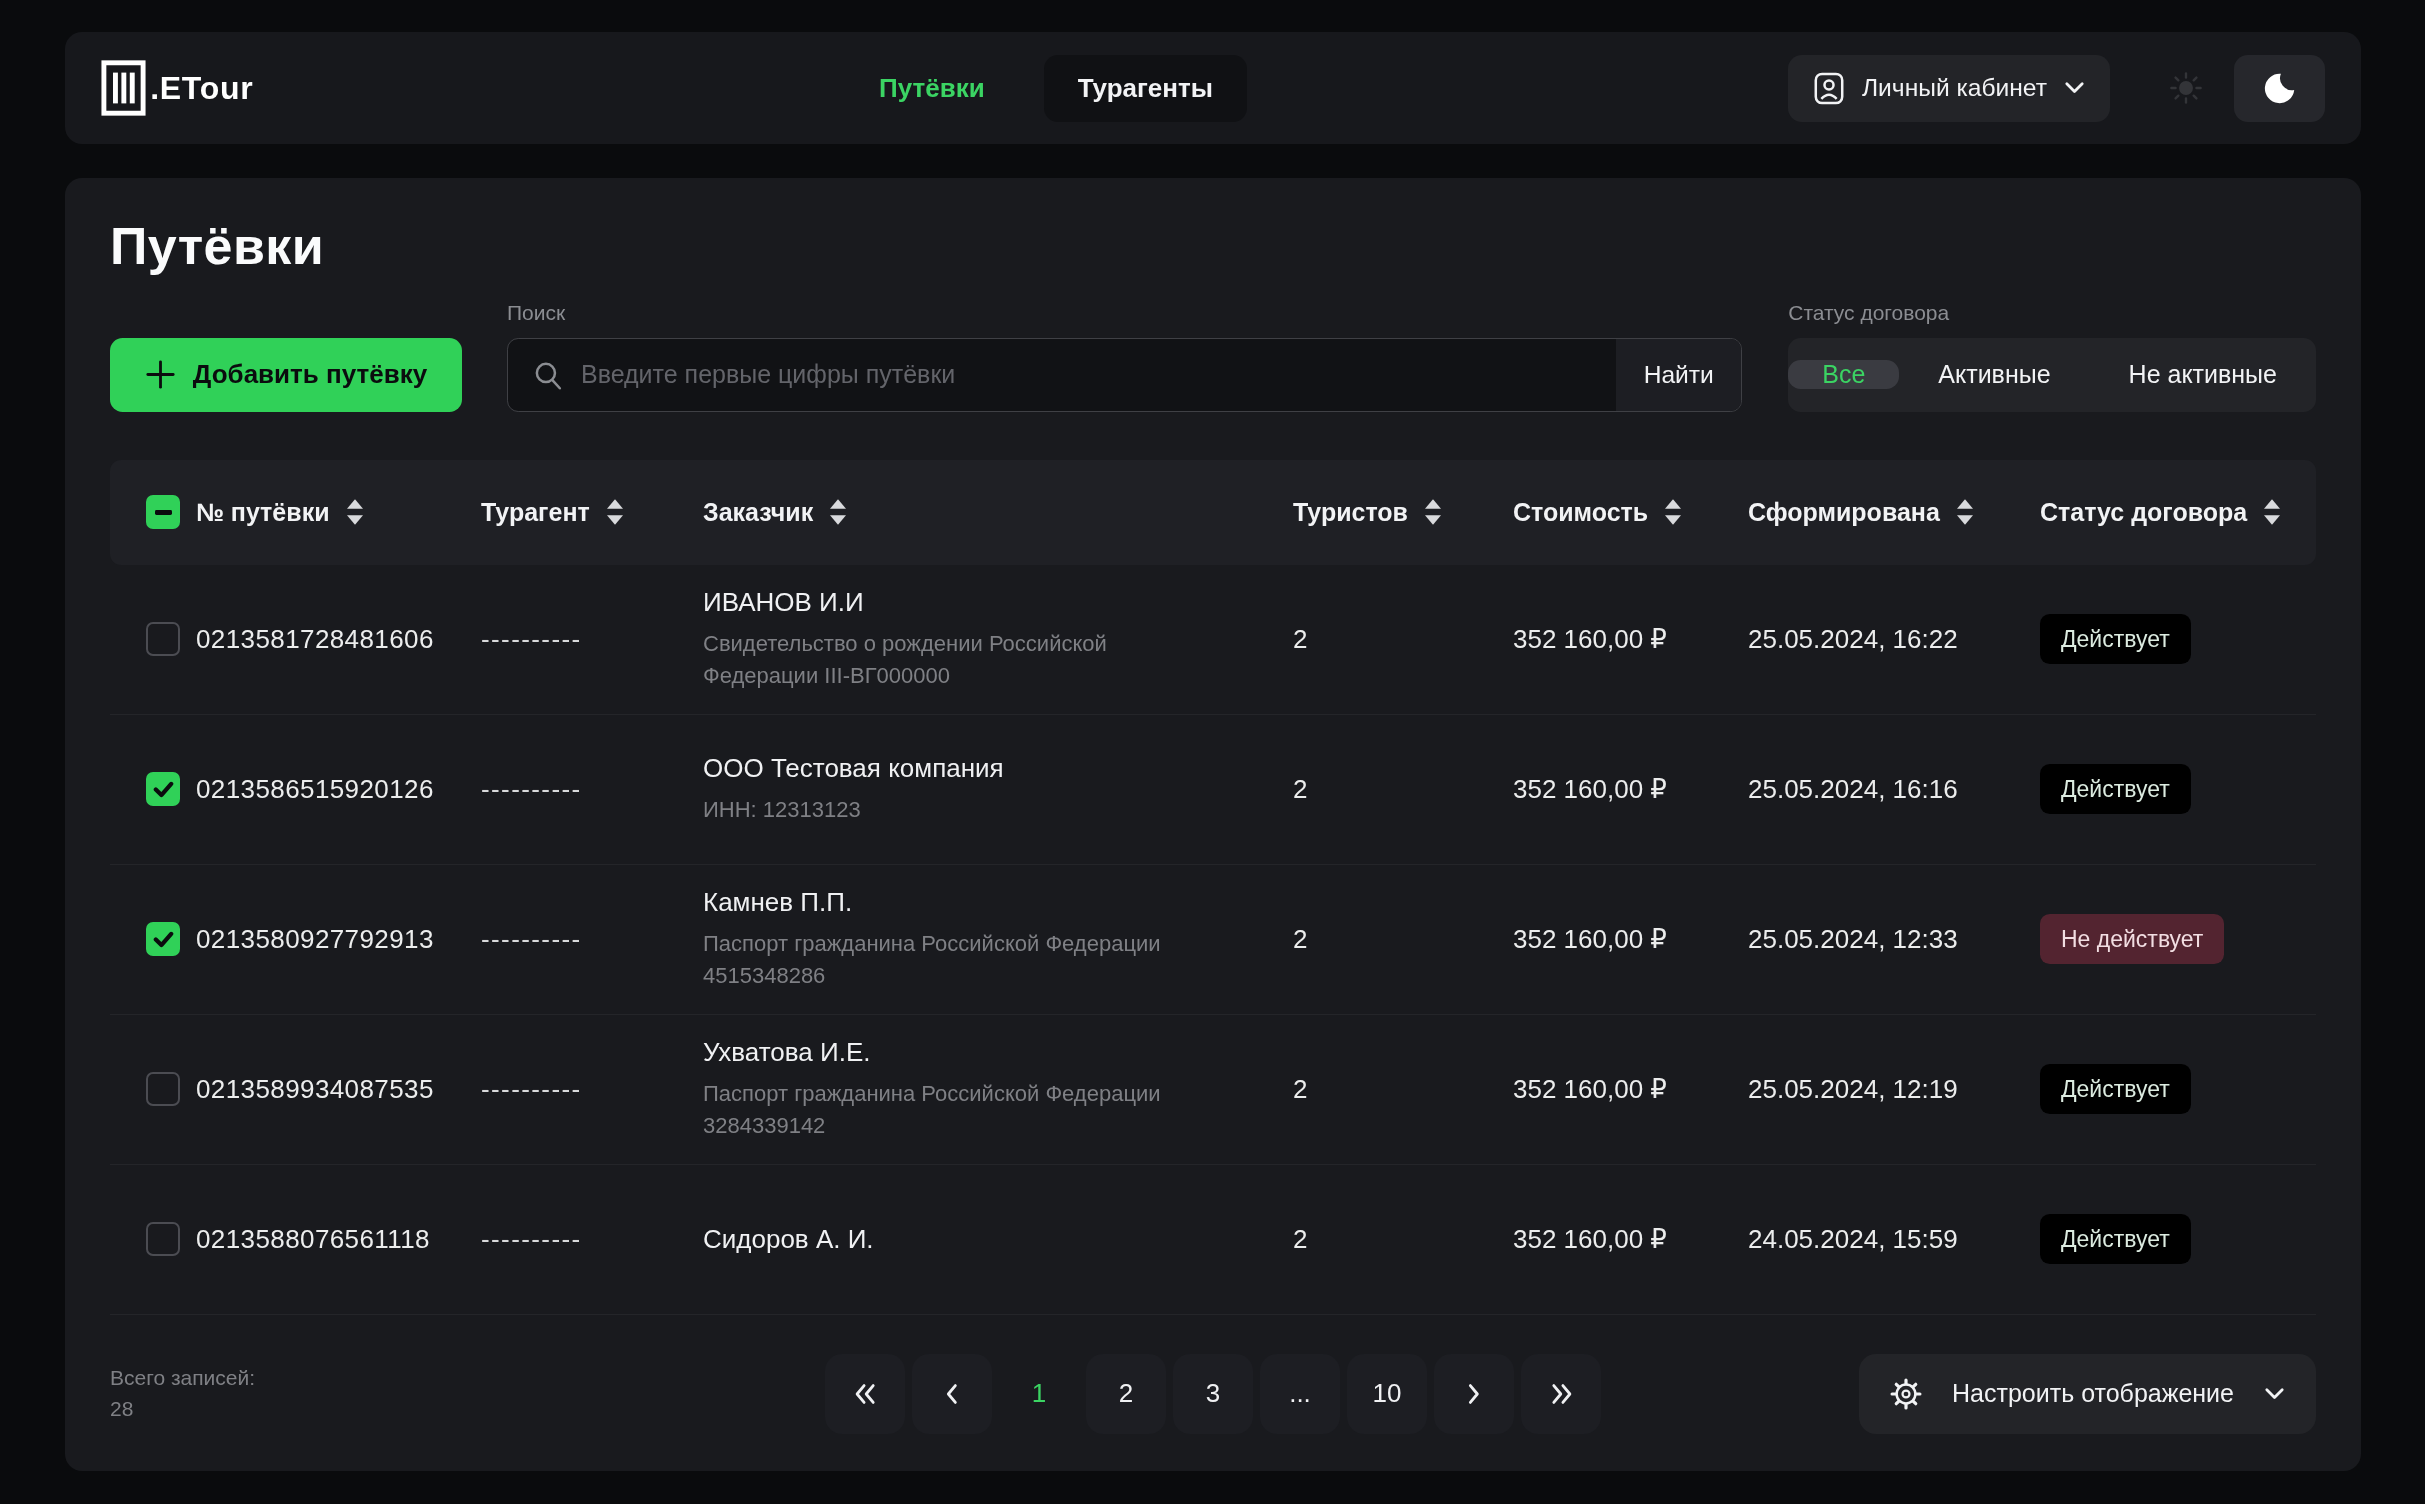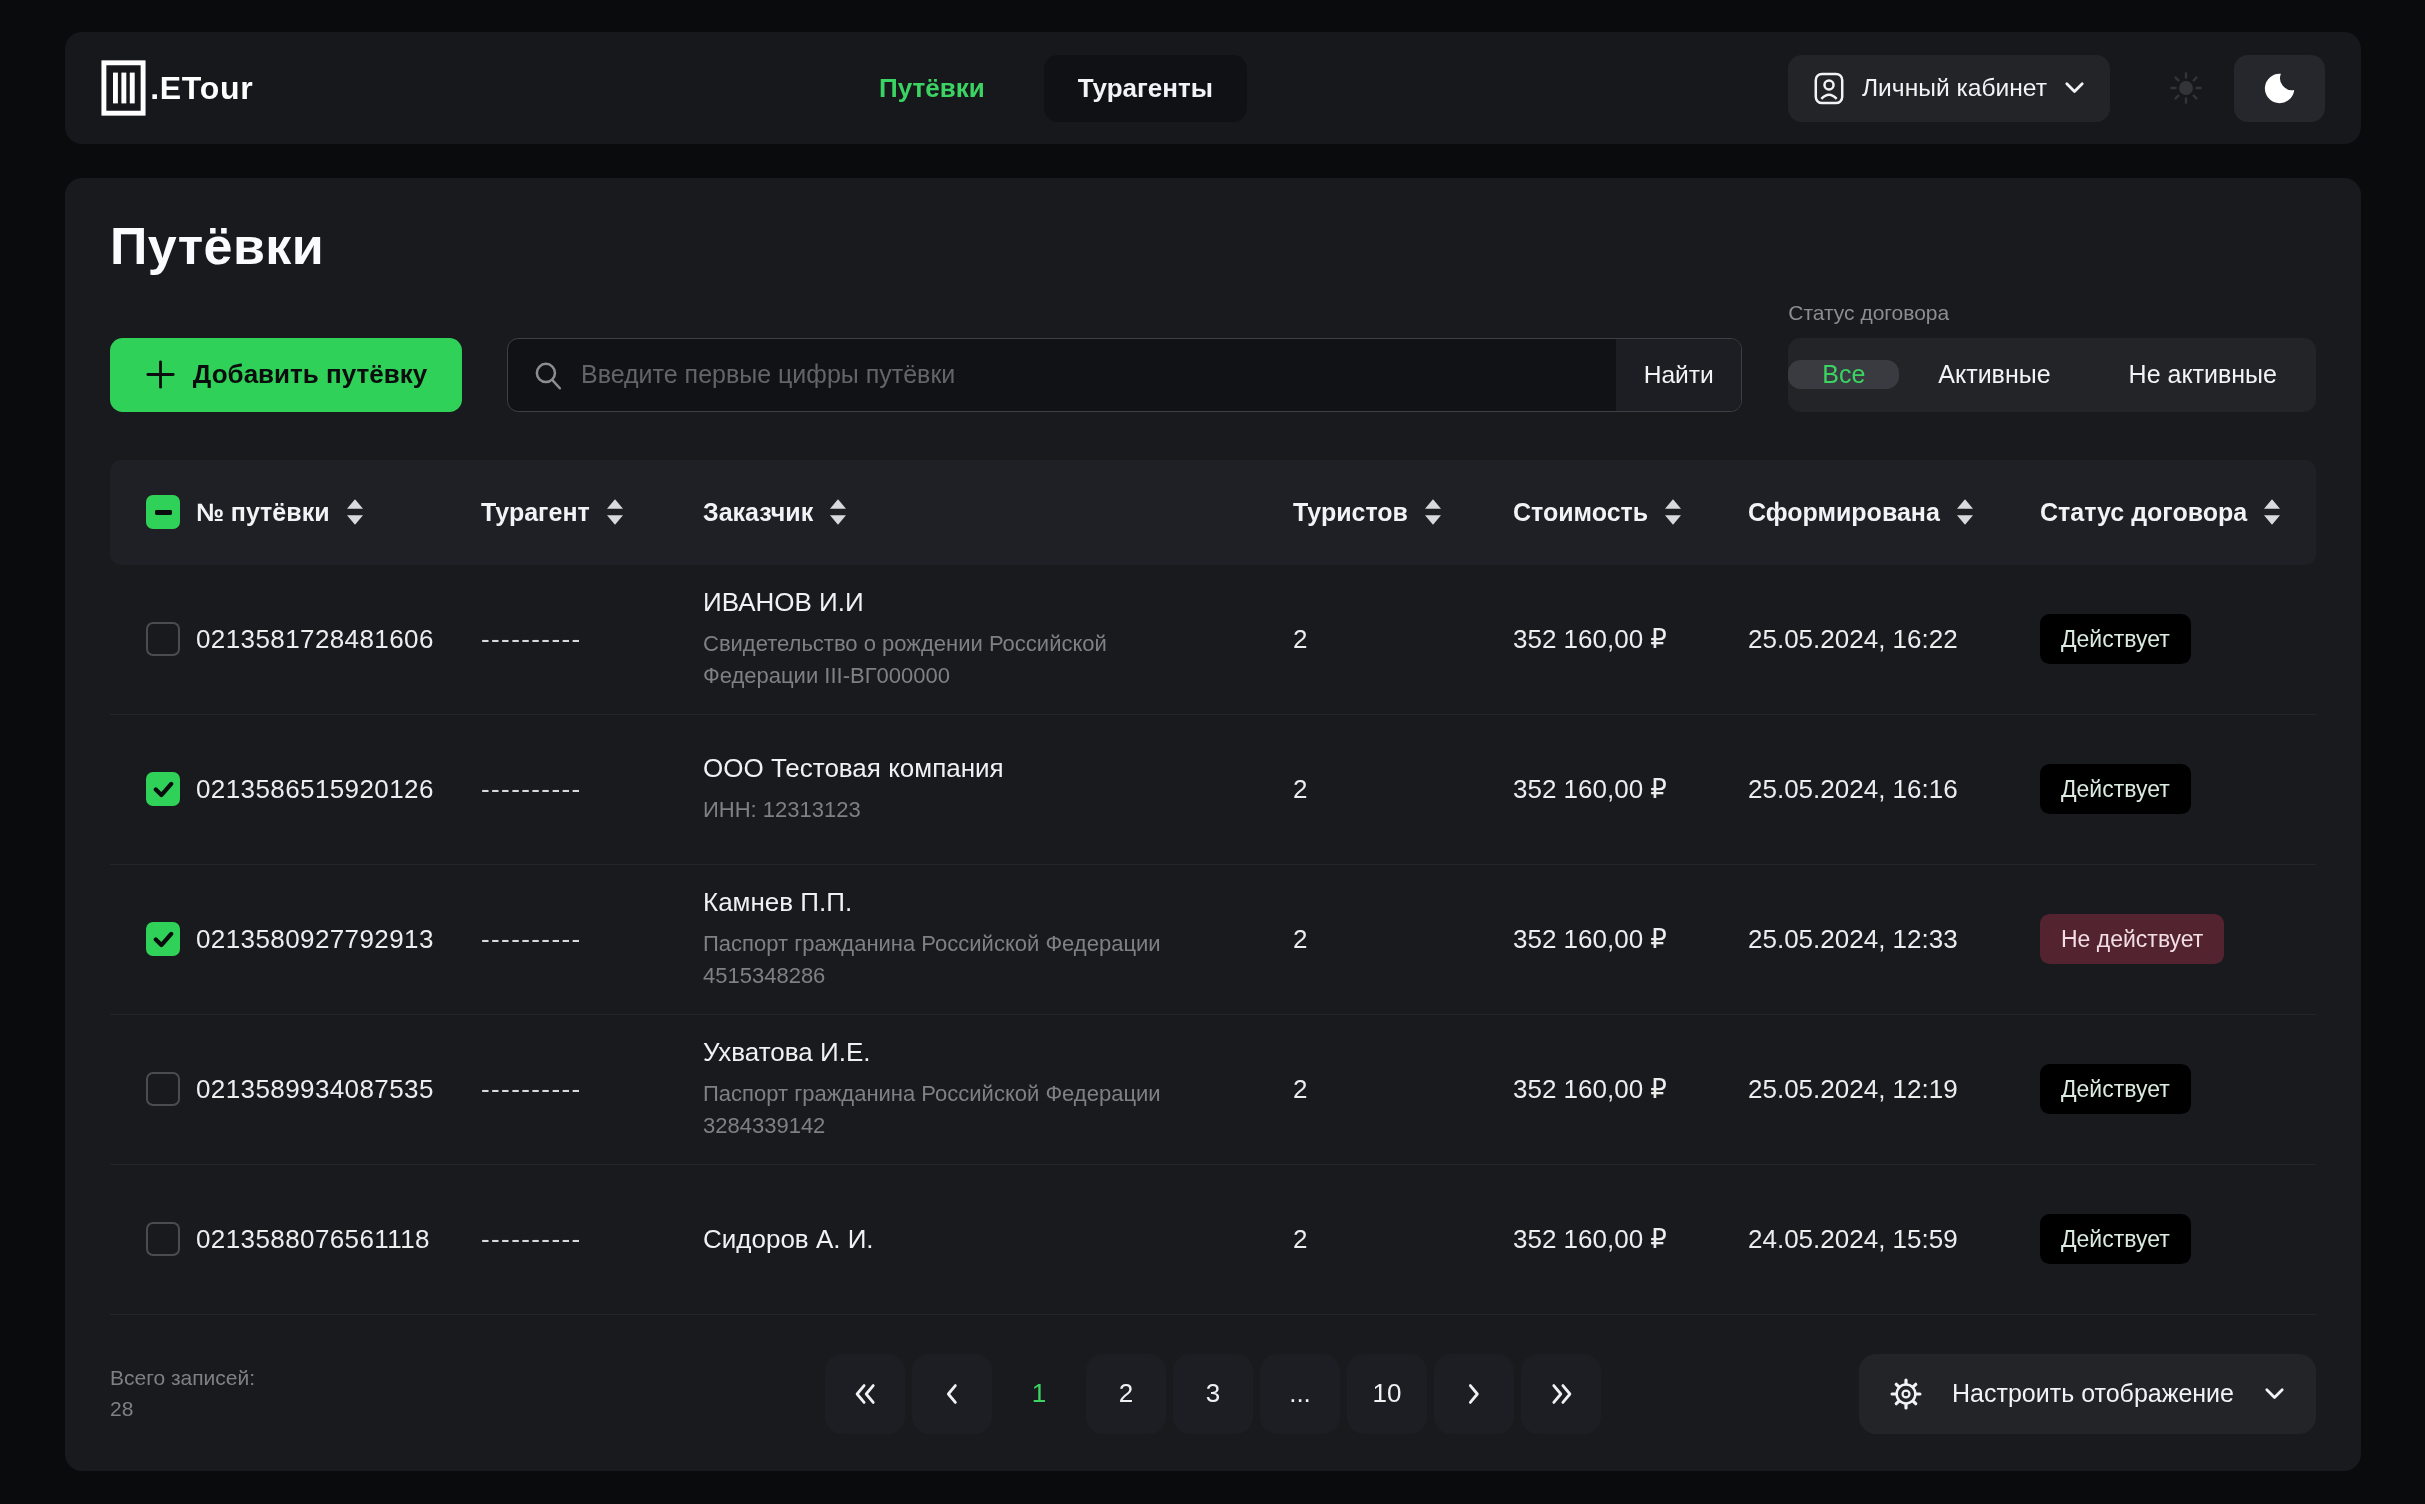--- a/index.html
+++ b/index.html
@@ -186,20 +186,21 @@
       <span>
         <svg width="31" height="31" viewBox="0 0 44 44" stroke="#0b0c0e" stroke-width="4" stroke-linecap="round">
           <line x1="22" y1="4" x2="22" y2="40"></line>
             <line x1="4" y1="22" x2="40" y2="22"></line>
         </svg>
       </span>
       <span>Добавить путёвку</span>
     </button>
 
     <div class="search-group">
+      <div class="field-label">Поиск</div>
       <div class="search-box">
         <span class="search-icon-wrap">
           <svg width="32" height="32" viewBox="0 0 46 46" fill="none" stroke="#8b8d92" stroke-width="3.6" stroke-linecap="round">
             <circle cx="20" cy="20" r="13"></circle>
             <line x1="30" y1="31" x2="40" y2="42"></line>
           </svg>
         </span>
         <input type="text" placeholder="Введите первые цифры путёвки" style="">
         <div class="search-btn">Найти</div>
       </div>

